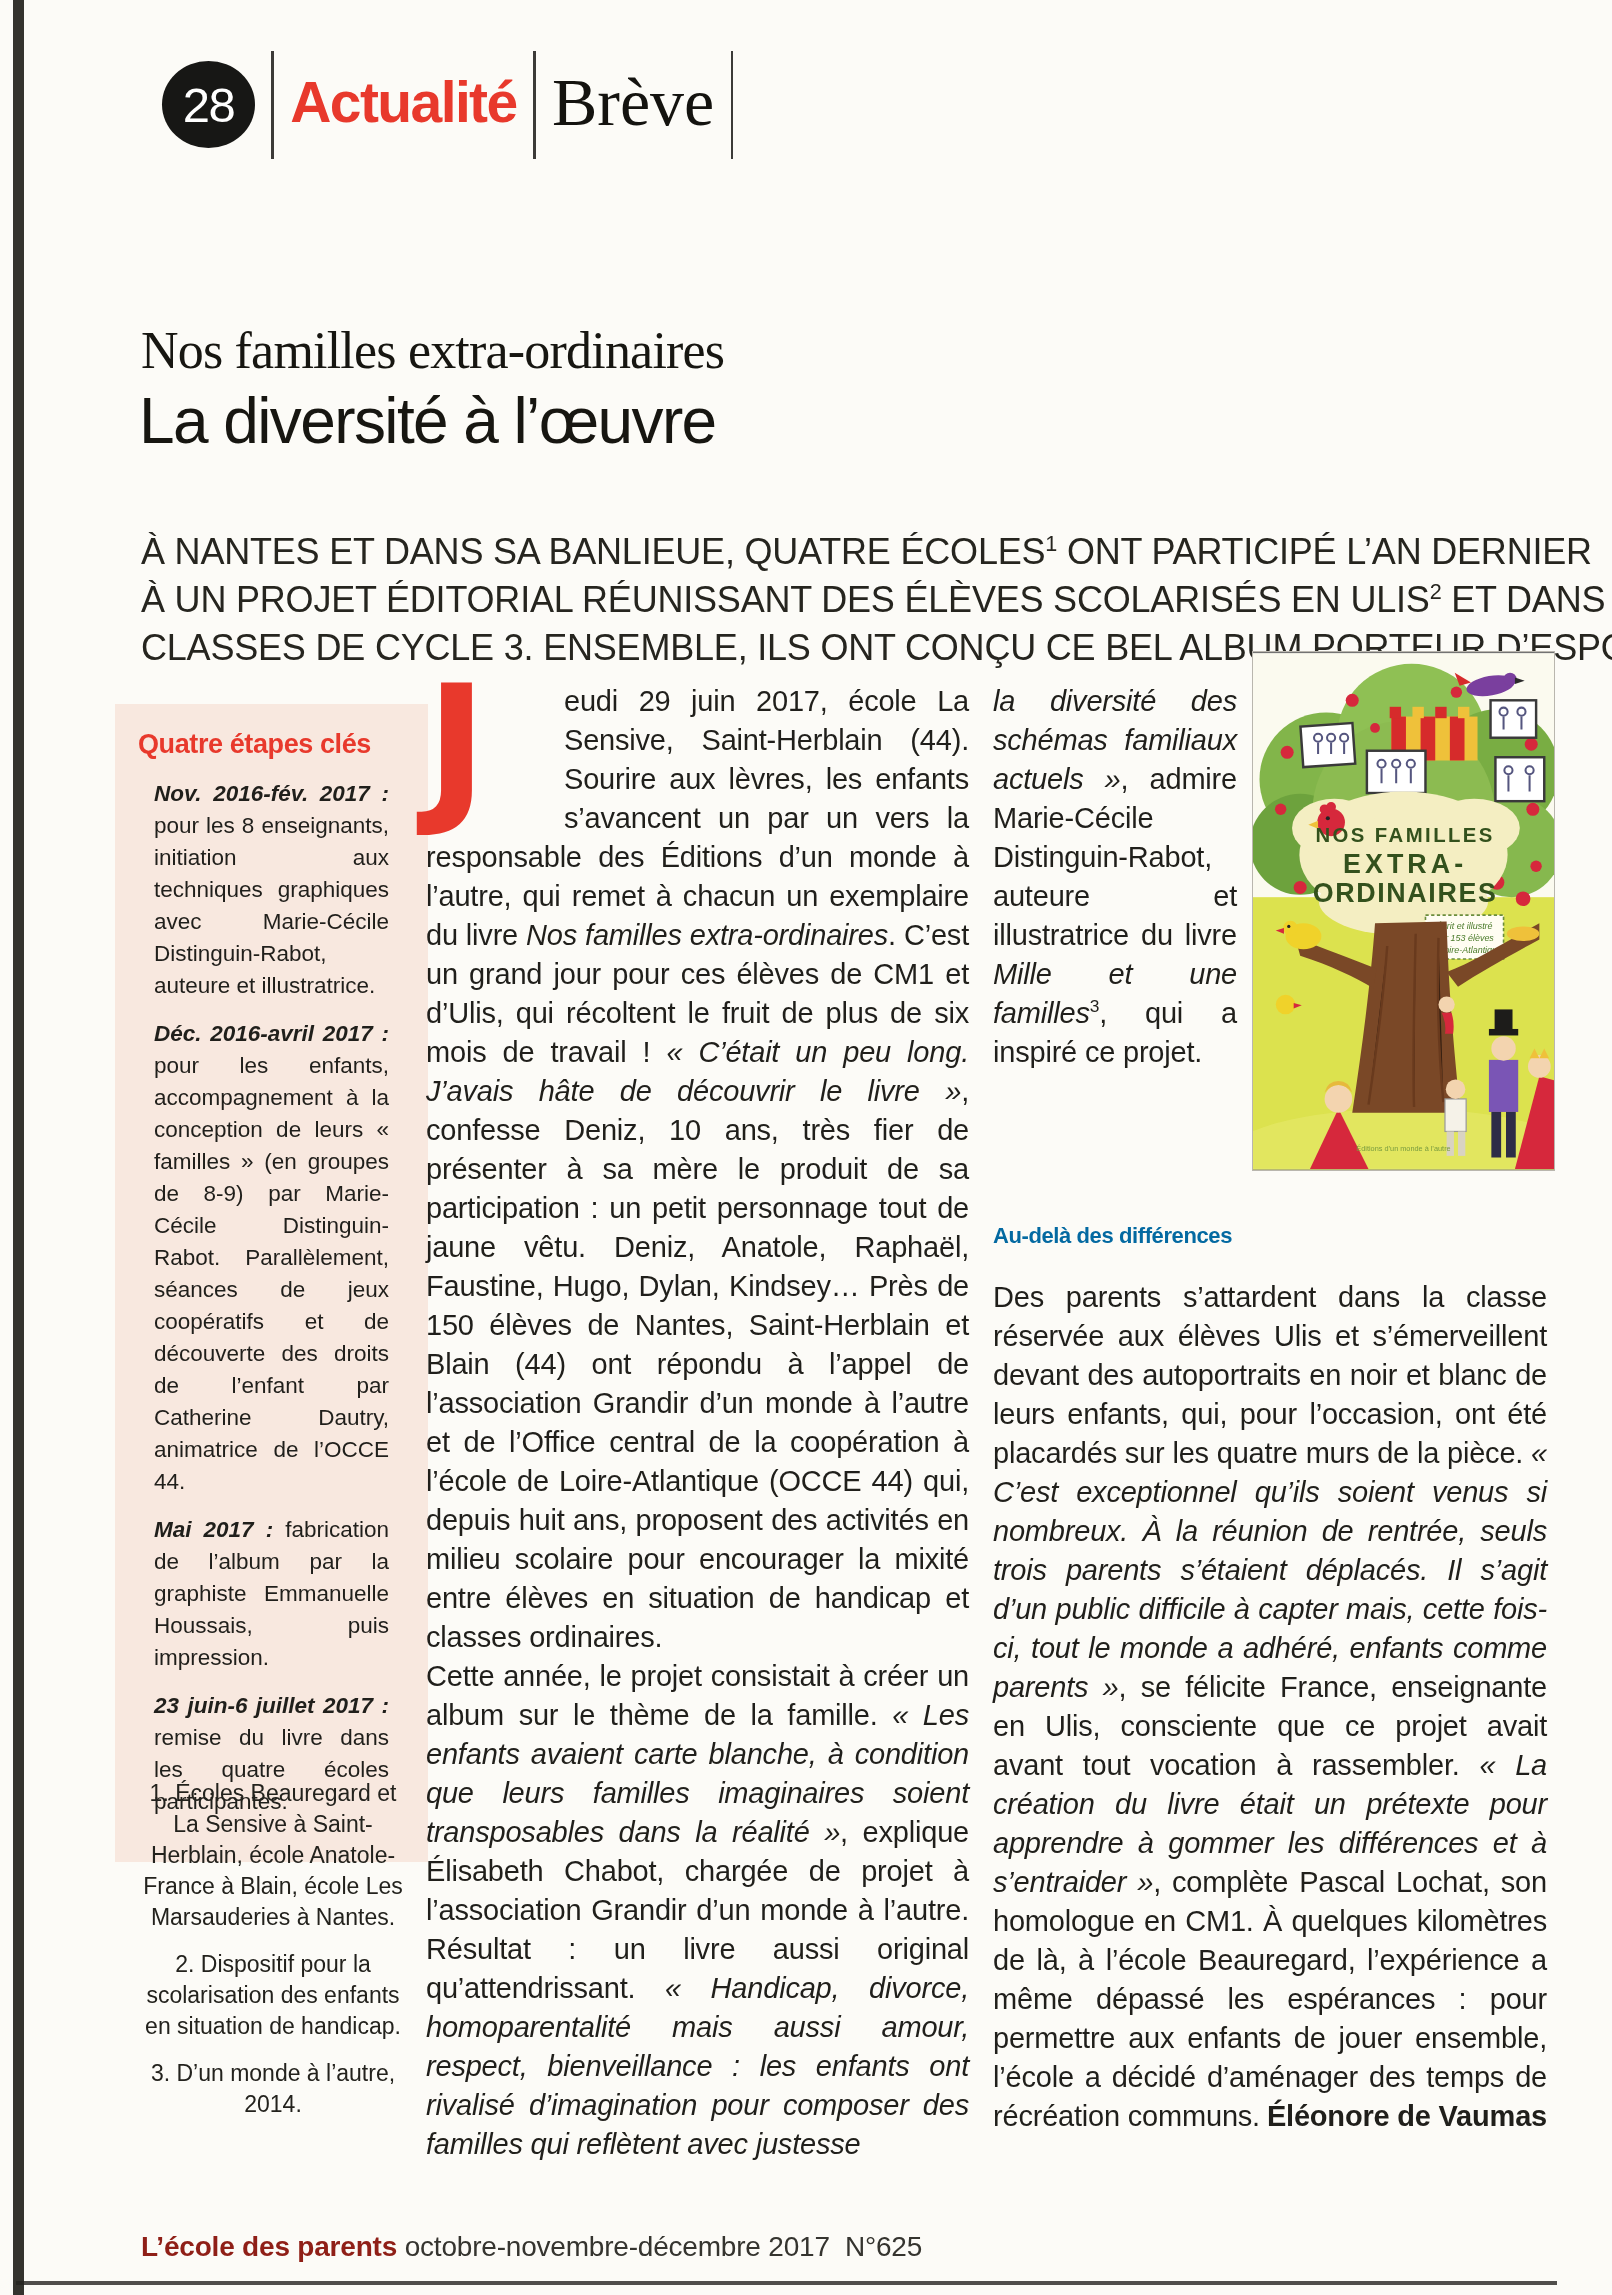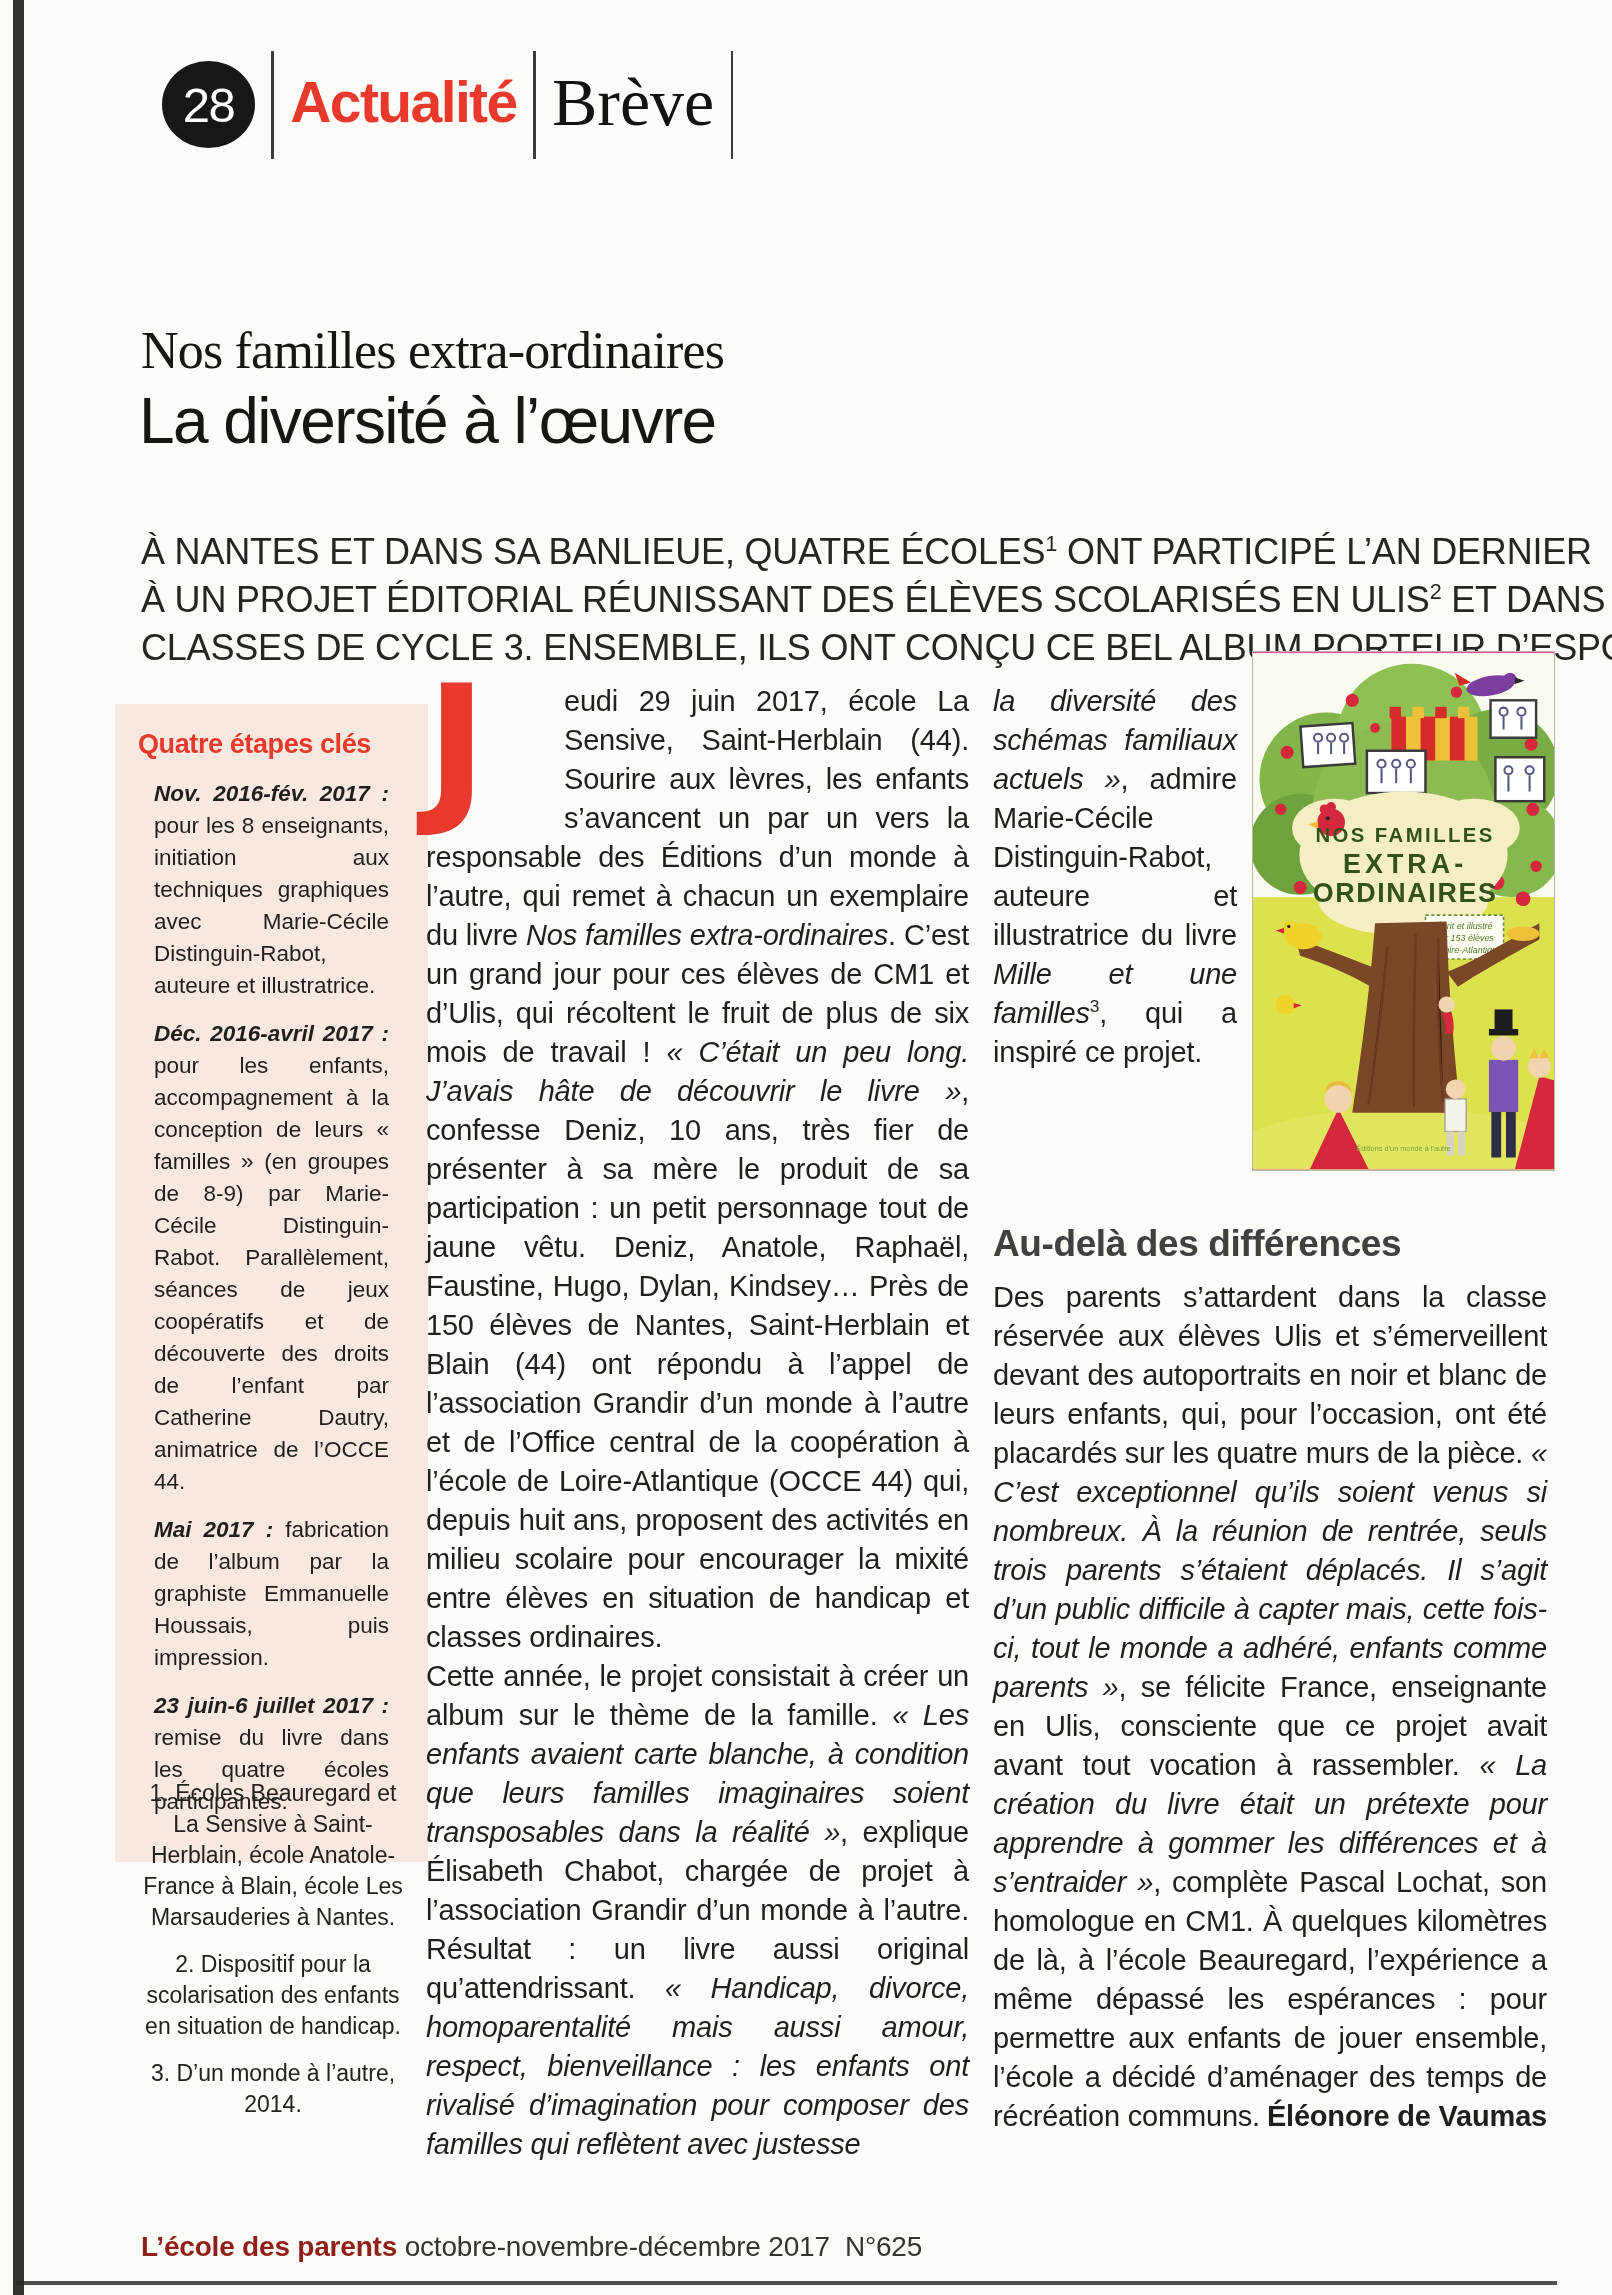--- a/index.html
+++ b/index.html
@@ -36,29 +36,29 @@
   .date-label{font-weight:700;font-style:italic;}
   
   .footnotes{left:138px;top:1762px;width:270px;font-size:23px;line-height:31px;color:#23221d;}
   .footnotes .fn{margin:16px 0 13px 0;text-align:center;}
   
   .col{font-size:29px;line-height:39px;letter-spacing:-0.2px;text-align:justify;color:#201f1b;hyphens:auto;}
   .col p{margin:0;}
   .col1{left:426px;top:682px;width:543px;}
   .col2-intro{left:993px;top:682px;width:244px;}
   .col2-main{left:993px;top:1278px;width:554px;}
-  .h2{left:993px;top:1223px;font-size:37px;font-weight:800;letter-spacing:-0.4px;color:#404040;}
+  .h2{left:993px;top:1223px;font-size:22px;font-weight:800;letter-spacing:-0.4px;color:#0369a1;}
   .it{font-style:italic;}
   sup{font-size:60%;line-height:0;}
   .dropcap{float:left;width:125px;height:120px;margin:8.2px 13px 0 0;
     font-family:"DejaVu Sans",sans-serif;font-weight:700;color:#e8392c;
     font-size:164px;line-height:111px;overflow:visible;}
   .author{float:right;font-weight:700;letter-spacing:-0.2px;}
   
-  .book{left:1252px;top:651px;width:303px;height:520px;background:#ec4899;
+  .book{left:1252px;top:651px;width:303px;height:520px;background:#737373;
     border:1.6px solid #b9b6ae;box-sizing:border-box;}
   .book svg{display:block;width:100%;height:100%;}
   
   .footer{left:141px;top:2231px;font-size:28px;letter-spacing:-0.2px;white-space:nowrap;}
   .footer .brand{font-weight:800;color:#8f1f17;}
   .footer .issue{color:#35342f;}
 </style>
 </head>
 <body>
 

